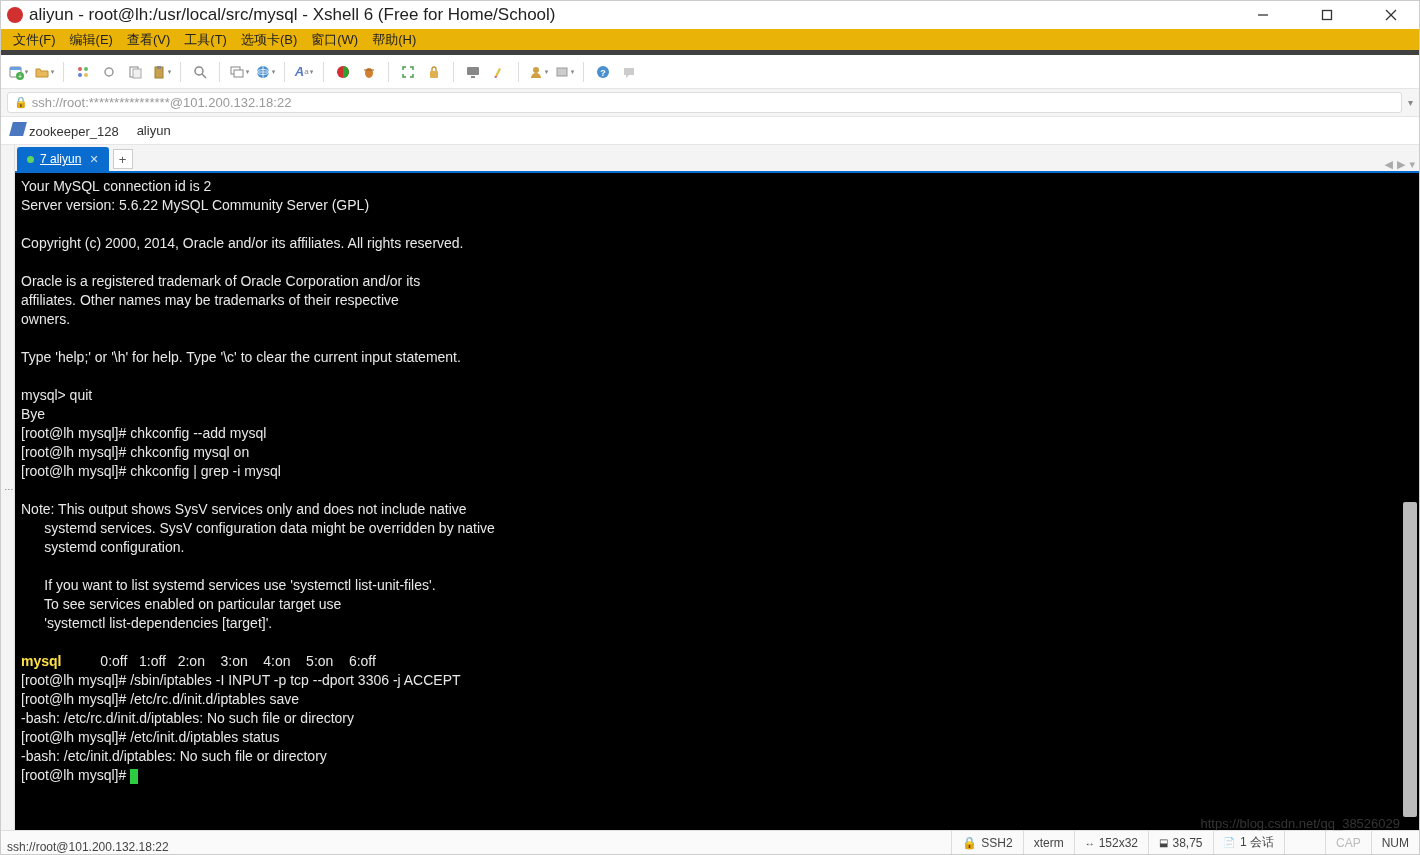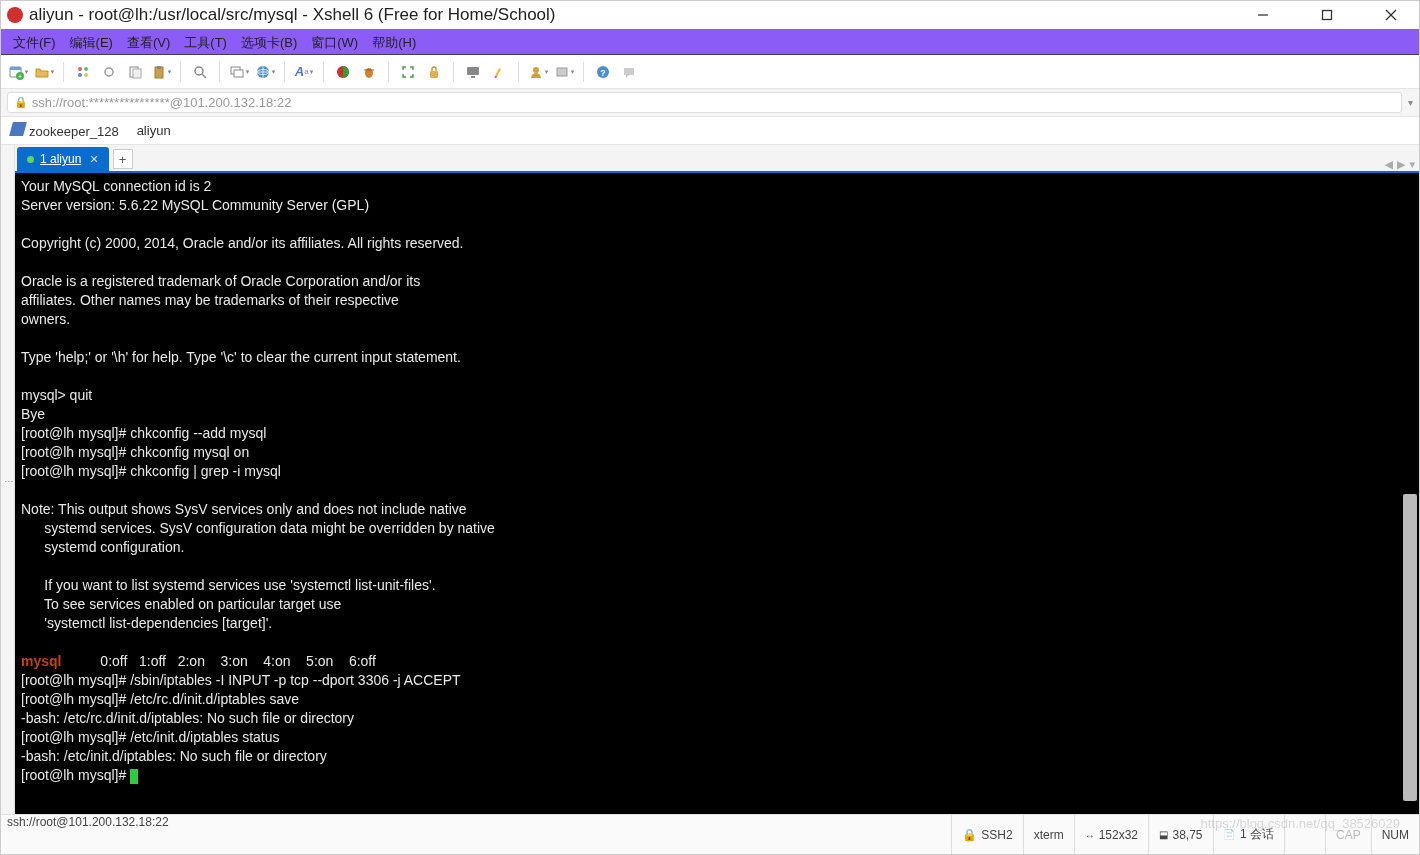--- a/index.html
+++ b/index.html
@@ -3,21 +3,21 @@
 <meta charset="utf-8">
 <style>
 * { margin:0; padding:0; box-sizing:border-box; }
 body { font-family:"Microsoft YaHei","Segoe UI",Tahoma,sans-serif; font-size:13px; background:#fff; color:#000; overflow:hidden; }
 .window { width:1420px; height:855px; display:flex; flex-direction:column; border:1px solid #ccc; }
 .titlebar { height:28px; display:flex; align-items:center; padding:0 6px; background:#fff; }
 .titlebar .app-icon { width:16px; height:16px; border-radius:50%; background:#d03030; margin-right:6px; }
 .titlebar .title-text { flex:1; font-size:17px; color:#222; }
 .win-btns { display:flex; gap:20px; }
 .win-btn { width:44px; height:28px; display:flex; align-items:center; justify-content:center; color:#333; }
-.menubar { height:26px; display:flex; align-items:flex-end; padding:0 6px; gap:2px; background:#8b5cf6; border-bottom:1px solid #404040; }
+.menubar { height:26px; display:flex; align-items:center; padding:0 6px; gap:2px; background:#eab308; border-bottom:5px solid #404040; }
 .menu-item { padding:2px 6px; font-size:13px; color:#222; }
 .toolbar { height:34px; display:flex; align-items:center; padding:0 6px; gap:4px; background:#fff; border-bottom:1px solid #e5e5e5; }
 .tbtn { width:22px; height:22px; display:flex; align-items:center; justify-content:center; border-radius:3px; }
 .tbtn .dd { font-size:7px; color:#888; margin-left:1px; }
 .tsep { width:1px; height:20px; background:#ddd; margin:0 4px; }
 .addrbar { height:28px; display:flex; align-items:center; padding:2px 6px; background:#f5f5f5; border-bottom:1px solid #e5e5e5; }
 .addr-inner { flex:1; display:flex; align-items:center; padding:2px 6px; background:#fff; border:1px solid #ddd; border-radius:3px; color:#999; font-size:13px; }
 .addr-lock { color:#d4a040; margin-right:4px; font-size:11px; }
 .addr-dd { color:#888; font-size:10px; margin-left:6px; }
 .sessbar { height:28px; display:flex; align-items:center; padding:0 10px; gap:18px; background:#fff; border-bottom:1px solid #e5e5e5; font-size:13px; }
@@ -27,25 +27,25 @@
 .gutter { width:14px; background:#f4f4f4; border-right:1px solid #e0e0e0; writing-mode:vertical-rl; font-size:9px; color:#888; text-align:center; padding-top:4px; }
 .term-wrap { flex:1; display:flex; flex-direction:column; min-width:0; }
 .tabstrip { height:26px; display:flex; align-items:flex-end; background:#f4f4f4; padding-left:2px; position:relative; }
 .tab { height:24px; display:flex; align-items:center; padding:0 10px; background:#0a6cce; color:#fff; font-size:12px; border-top-left-radius:3px; border-top-right-radius:3px; }
 .tab .dot { width:7px; height:7px; border-radius:50%; background:#5cd65c; margin-right:6px; }
 .tab .tab-label { text-decoration:underline; }
 .tab .tab-x { margin-left:8px; opacity:.8; font-size:11px; }
 .tab-add { width:20px; height:20px; margin-left:4px; margin-bottom:2px; display:flex; align-items:center; justify-content:center; border:1px solid #ccc; background:#fff; font-size:13px; color:#555; }
 .tab-nav { position:absolute; right:4px; display:flex; gap:4px; color:#aaa; font-size:11px; }
 .terminal { flex:1; background:#000; color:#e8e8e8; font-family:Liberation Sans, sans-serif; font-size:14px; line-height:19px; padding:4px 6px; overflow-y:auto; white-space:pre; position:relative; border-top:2px solid #0a6cce; }
-.terminal .prompt-red { color:#c2410c; font-weight:bold; }
+.terminal .prompt-red { color:#fde047; font-weight:bold; }
 .terminal .cursor { display:inline-block; width:8px; height:15px; background:#2ecc40; vertical-align:middle; }
 .term-scroll { position:absolute; right:0; top:0; width:18px; height:100%; }
 .term-scroll-thumb { position:absolute; right:2px; width:14px; background:#bbb; border-radius:2px; }
-.statusbar { height:40px; display:flex; align-items:flex-start; background:#fafafa; border-top:1px solid #e0e0e0; font-size:12px; color:#444; }
+.statusbar { height:24px; display:flex; align-items:flex-end; background:#fafafa; border-top:1px solid #e0e0e0; font-size:12px; color:#444; }
 .status-left { flex:1; padding-left:6px; }
 .status-seg { padding:0 10px; border-left:1px solid #ddd; height:100%; display:flex; align-items:center; gap:4px; }
 .watermark { position:fixed; right:20px; bottom:24px; font-size:13px; color:rgba(150,150,150,.35); pointer-events:none; }
 svg { display:block; }
 </style>
 </head>
 <body>
 
 <div class="window">
 
@@ -232,21 +232,21 @@
     <span class="sess-item"><span class="sess-icon"></span><span>zookeeper_128</span></span>
     <span class="sess-item"><span>aliyun</span></span>
   </div>
 
   <div class="main-area">
     <div class="gutter">⋮</div>
     <div class="term-wrap">
       <div class="tabstrip">
         <div class="tab">
           <span class="dot"></span>
-          <span class="tab-label">1 aliyun</span>
+          <span class="tab-label">7 aliyun</span>
           <span class="tab-x">✕</span>
         </div>
         <div class="tab-add">+</div>
         <div class="tab-nav">
           <span>◀</span>
           <span>▶</span>
           <span>▾</span>
         </div>
       </div>
       <div class="terminal" id="terminal">Your MySQL connection id is 2

